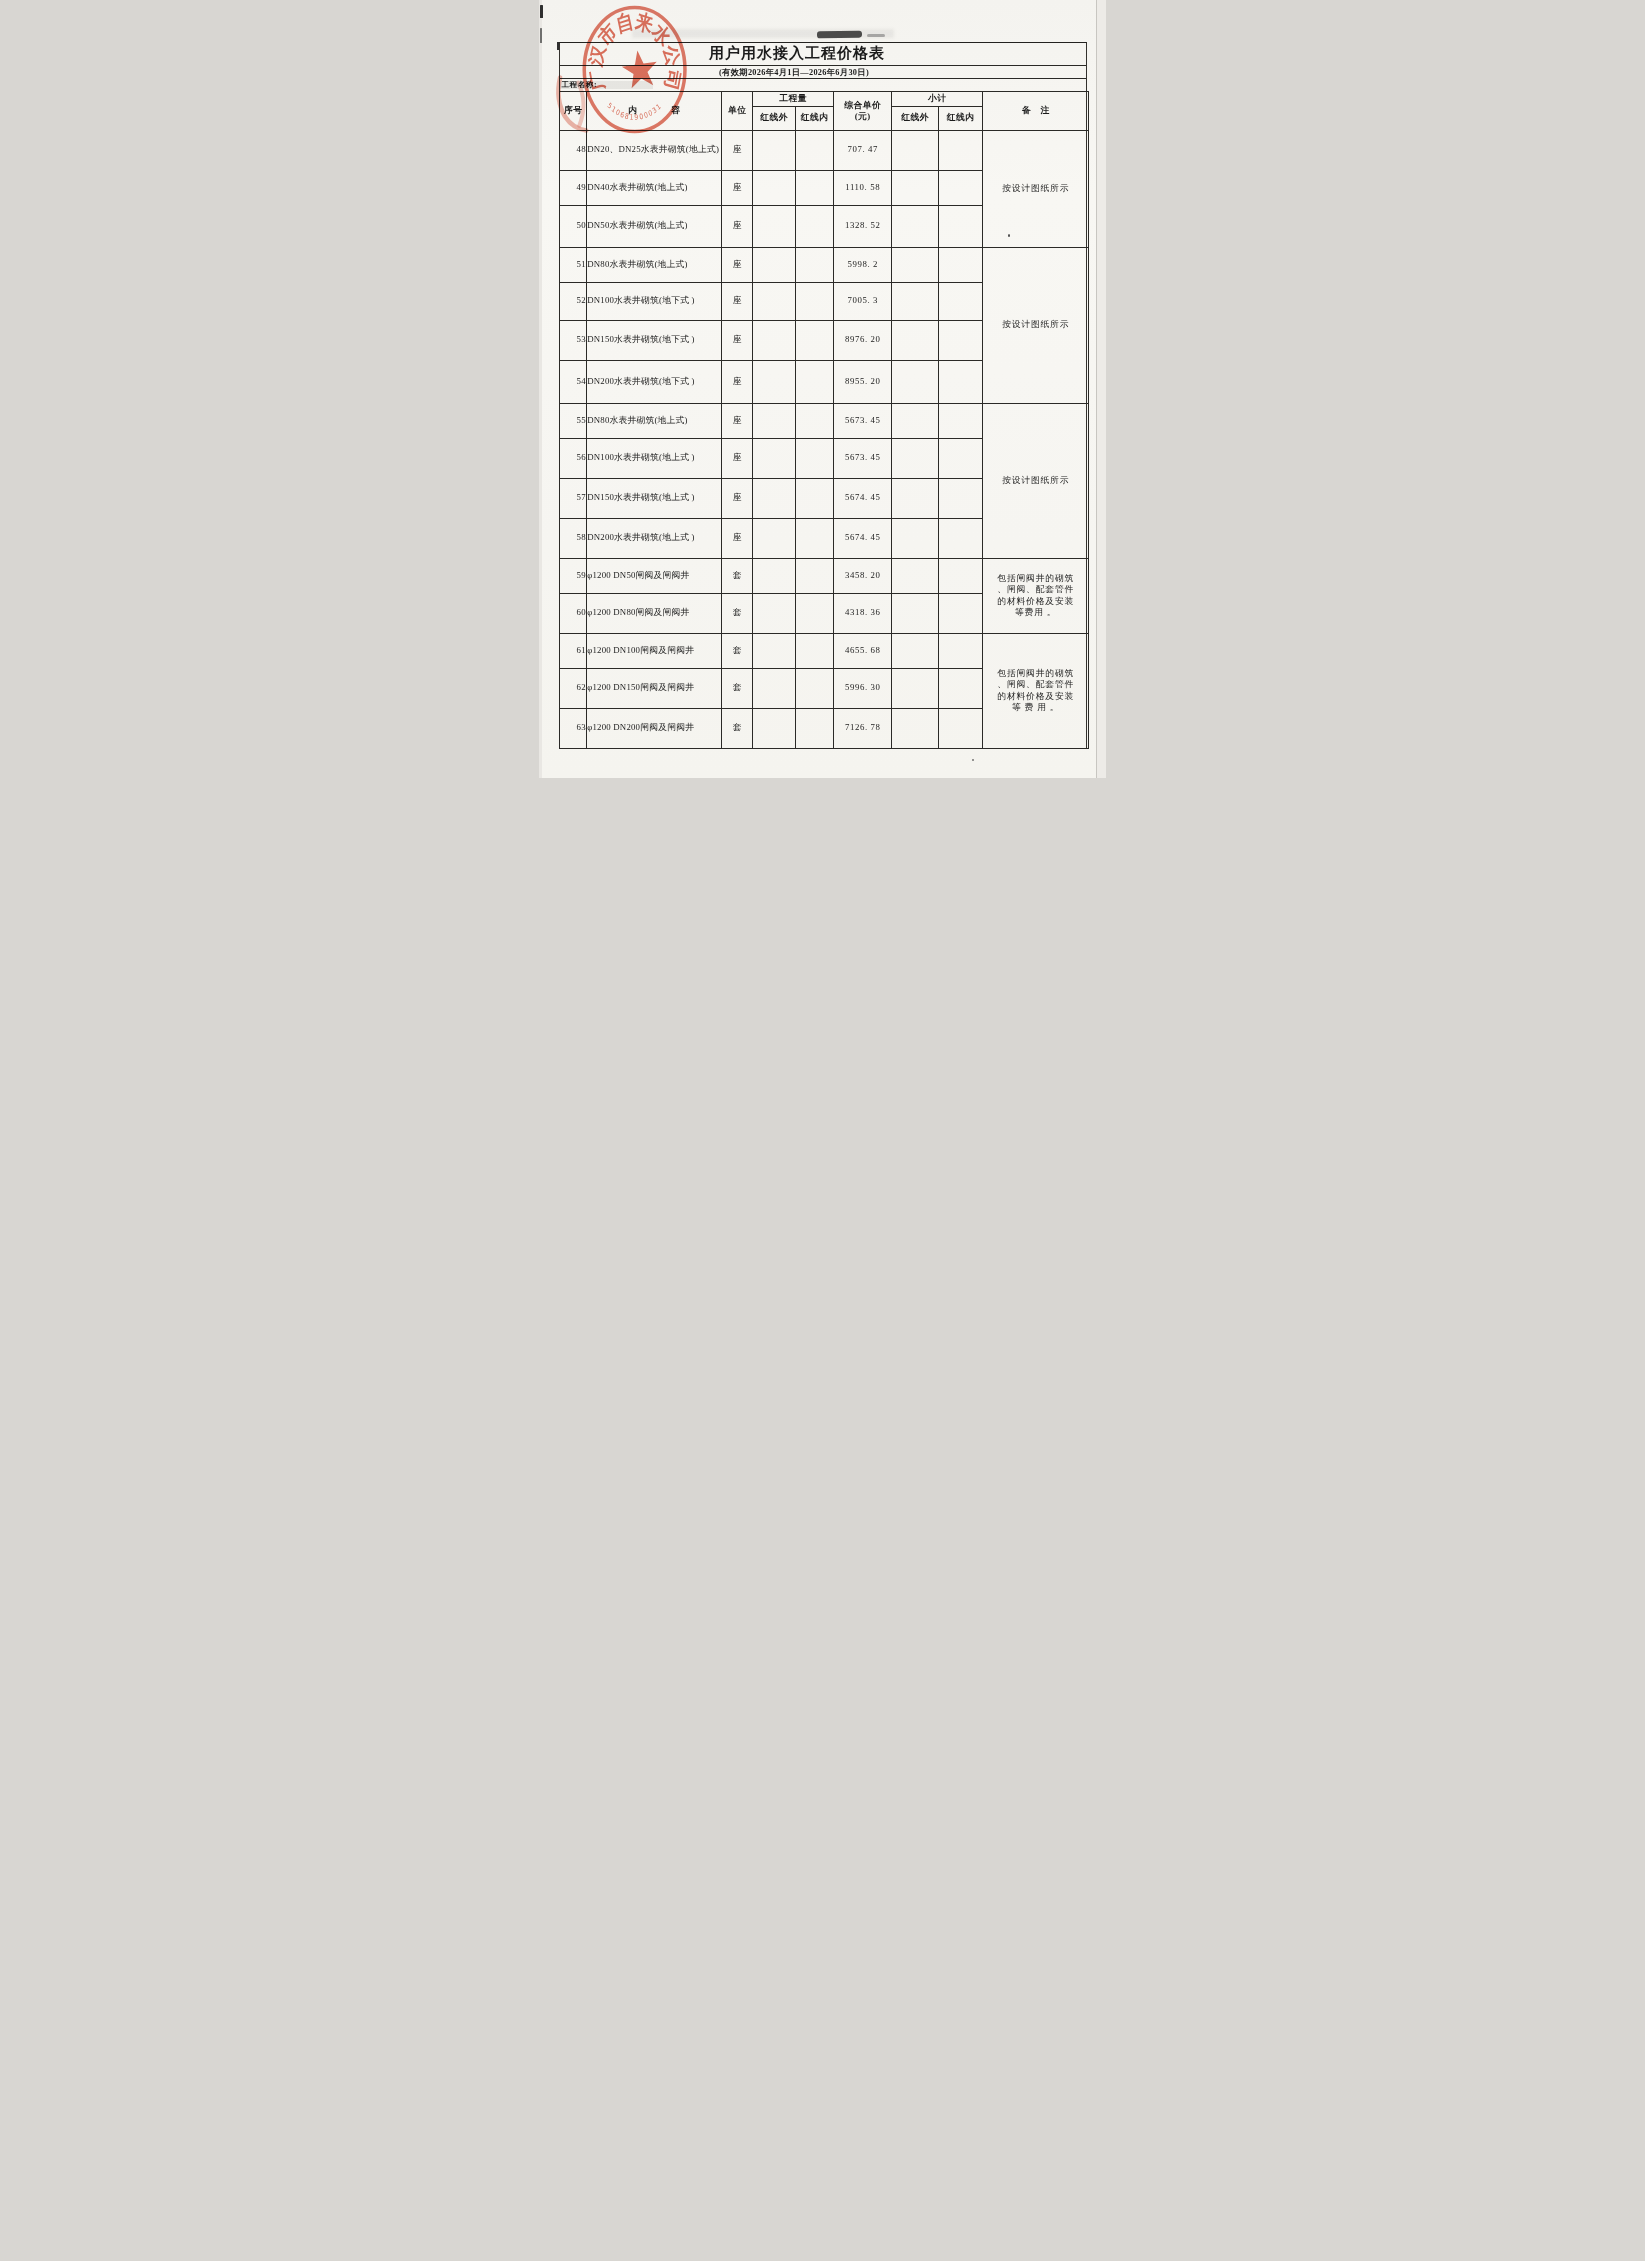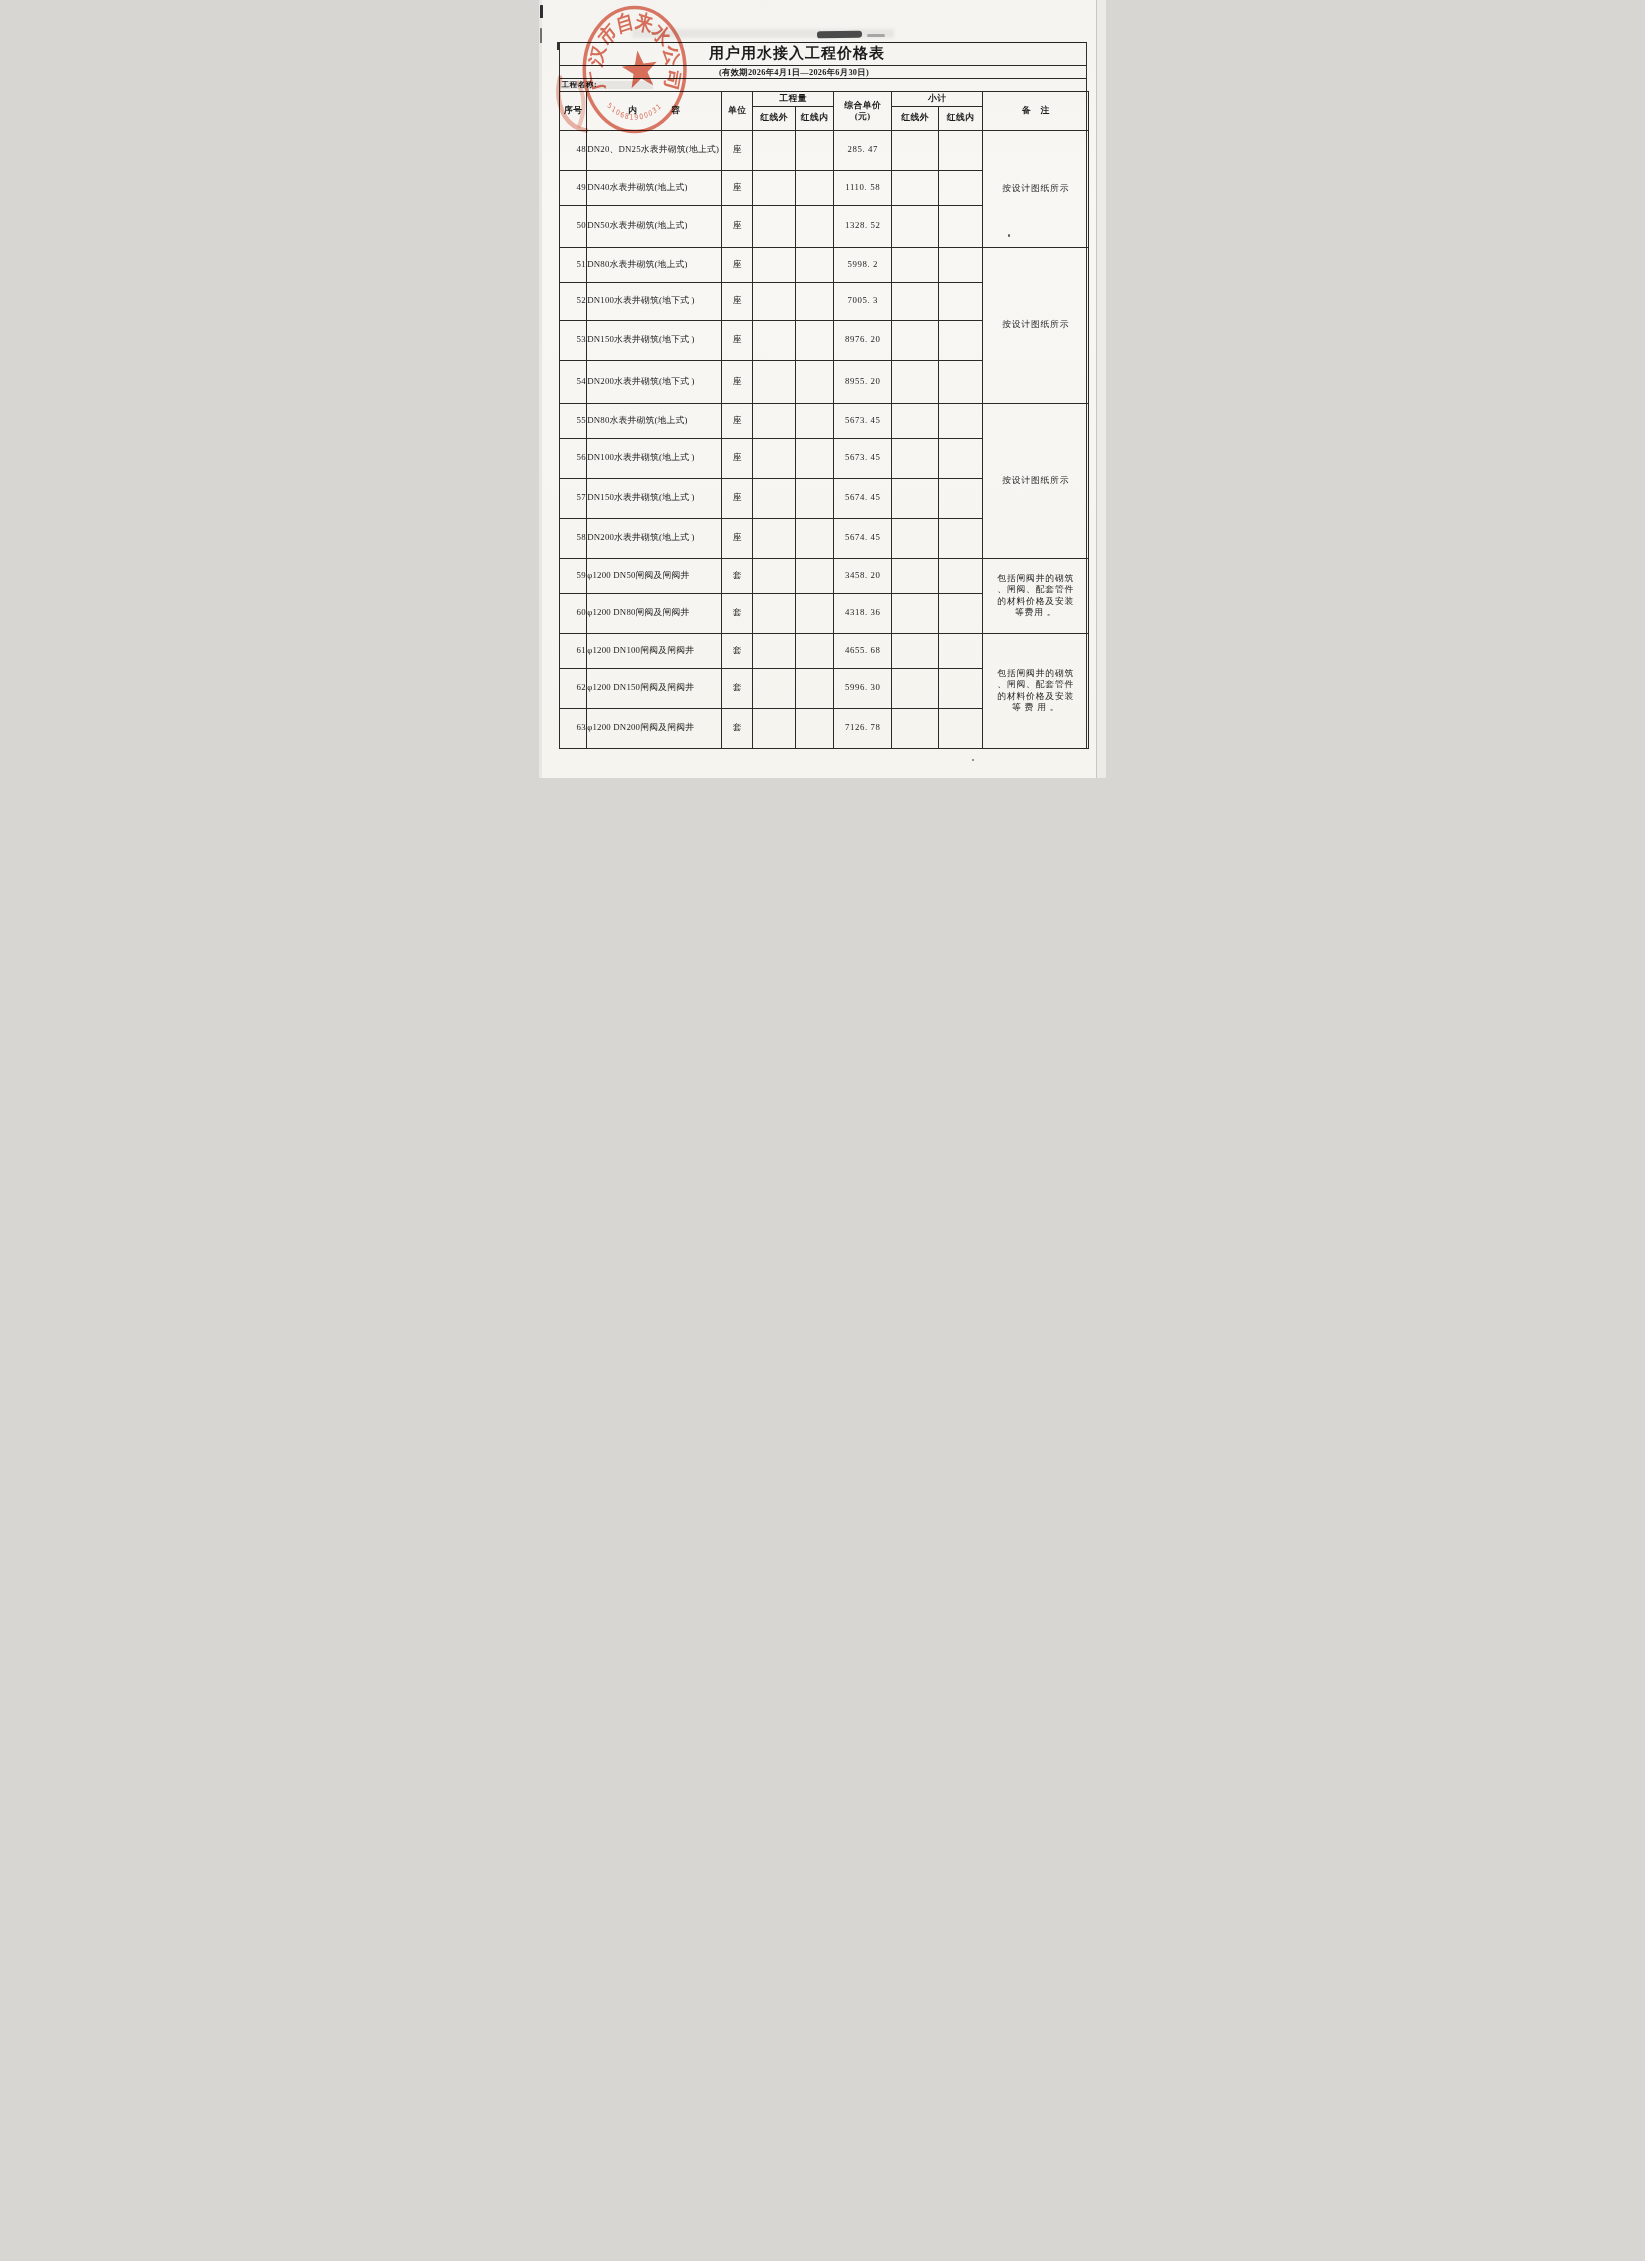--- a/index.html
+++ b/index.html
@@ -147,21 +147,21 @@
         <td class="h">红线外</td>
         <td class="h">红线内</td>
       </tr>
 
       <tr style="height:40px">
         <td class="c-no">48</td>
         <td class="c-content">DN20、DN25水表井砌筑(地上式)</td>
         <td class="c-unit">座</td>
         <td></td>
         <td></td>
-        <td class="c-price">285. 47</td>
+        <td class="c-price">707. 47</td>
         <td></td>
         <td></td>
         <td class="c-remark" rowspan="3">按设计图纸所示</td>
       </tr>
 
       <tr style="height:35px">
         <td class="c-no">49</td>
         <td class="c-content">DN40水表井砌筑(地上式)</td>
         <td class="c-unit">座</td>
         <td></td>

